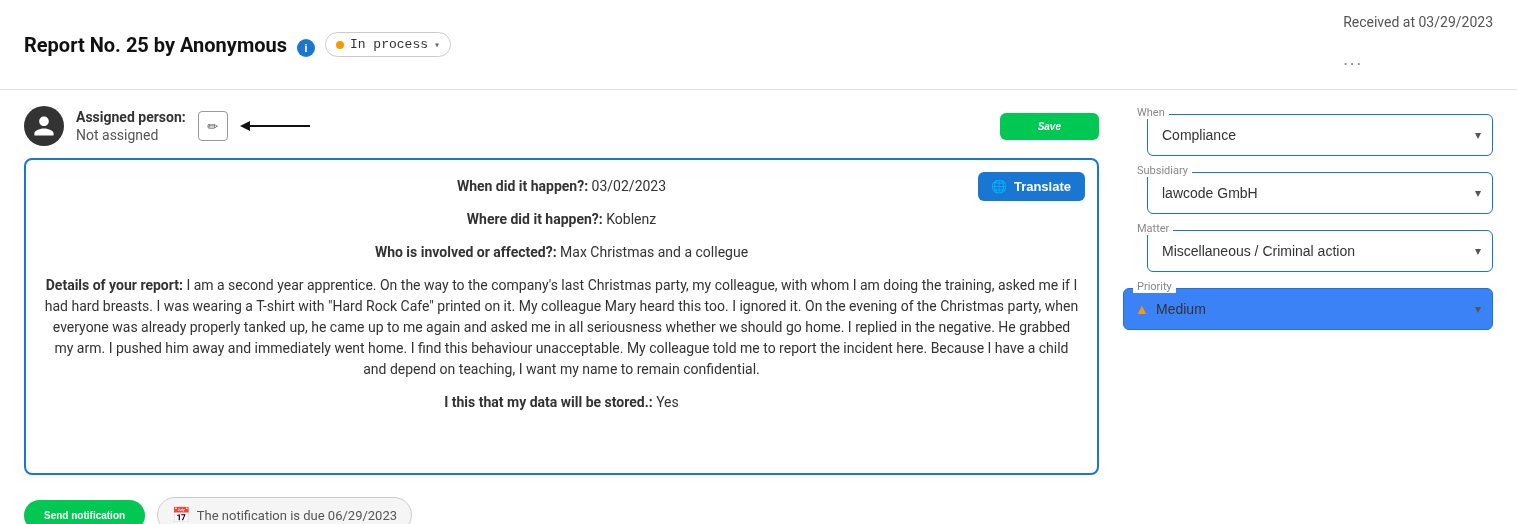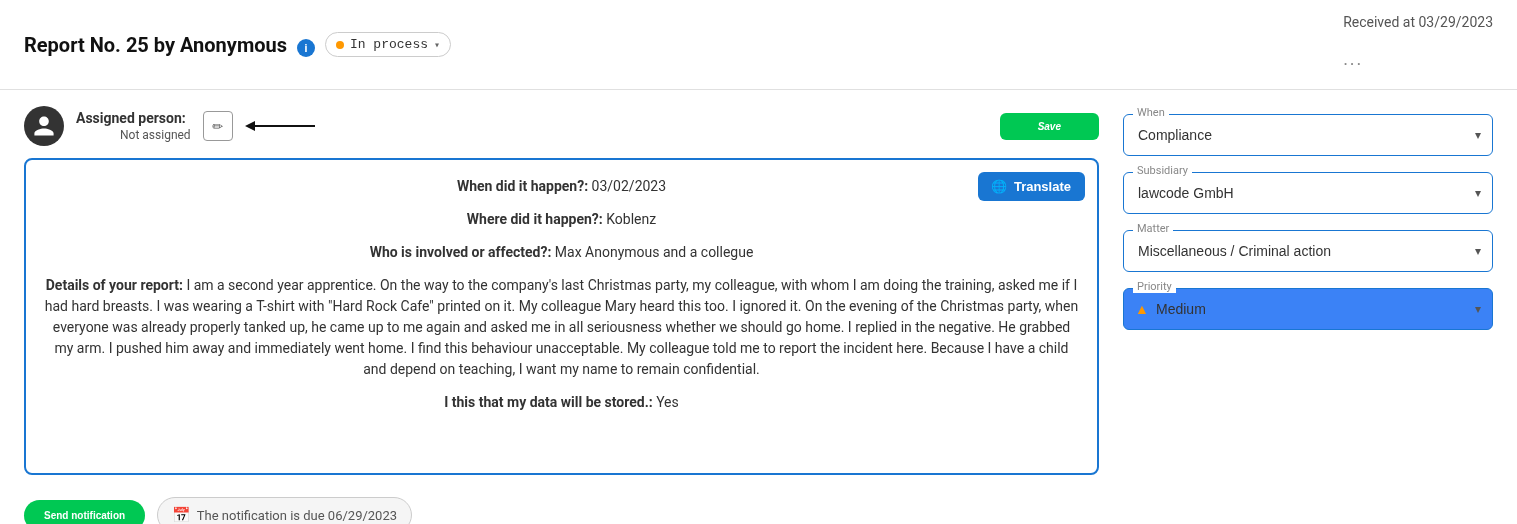--- a/index.html
+++ b/index.html
@@ -117,23 +117,22 @@
     .assigned-info {
       display: flex;
       flex-direction: column;
       gap: 2px;
     }
     .assigned-label {
       font-weight: 700;
       font-size: 14px;
     }
     .assigned-value {
-      font-size: 12px;
+      font-size: 14px;
       color: #555;
-      margin-left: 44px;
     }
     .edit-btn {
       width: 30px;
       height: 30px;
       border: 1.5px solid #999;
       border-radius: 4px;
       background: #fff;
       cursor: pointer;
       display: flex;
       align-items: center;
@@ -279,20 +278,21 @@
       font-size: 14px;
       color: #333;
       appearance: none;
       background: #fff;
       cursor: pointer;
       width: 100%;
       outline: none;
     }
     .select-wrapper {
       position: relative;
+      margin-left: 24px;
     }
     .select-chevron {
       position: absolute;
       right: 12px;
       top: 50%;
       transform: translateY(-50%);
       color: #555;
       pointer-events: none;
       font-size: 12px;
     }
@@ -383,21 +383,21 @@
         <span class="report-field-value"> </span><span>03/02/2023</span>
       </div>
 
       <div class="report-field">
         <span class="report-field-label">Where did it happen?:</span>
         <span class="report-field-value"> </span><span>Koblenz</span>
       </div>
 
       <div class="report-field">
         <span class="report-field-label">Who is involved or affected?:</span>
-        <span class="report-field-value"> </span><span>Max Anonymous and a collegue</span>
+        <span class="report-field-value"> </span><span>Max Christmas and a collegue</span>
       </div>
 
       <div class="report-field">
         <span class="report-field-label">Details of your report:</span>
         <span class="report-field-value"> </span><span>I am a second year apprentice. On the way to the company's last Christmas party, my colleague, with whom I am doing the training, asked me if I had hard breasts. I was wearing a T-shirt with "Hard Rock Cafe" printed on it. My colleague Mary heard this too. I ignored it. On the evening of the Christmas party, when everyone was already properly tanked up, he came up to me again and asked me in all seriousness whether we should go home. I replied in the negative. He grabbed my arm. I pushed him away and immediately went home. I find this behaviour unacceptable. My colleague told me to report the incident here. Because I have a child and depend on teaching, I want my name to remain confidential.</span>
       </div>
 
       <div class="report-field">
         <span class="report-field-label">I this that my data will be stored.:</span>
         <span class="report-field-value"> </span><span>Yes</span>

